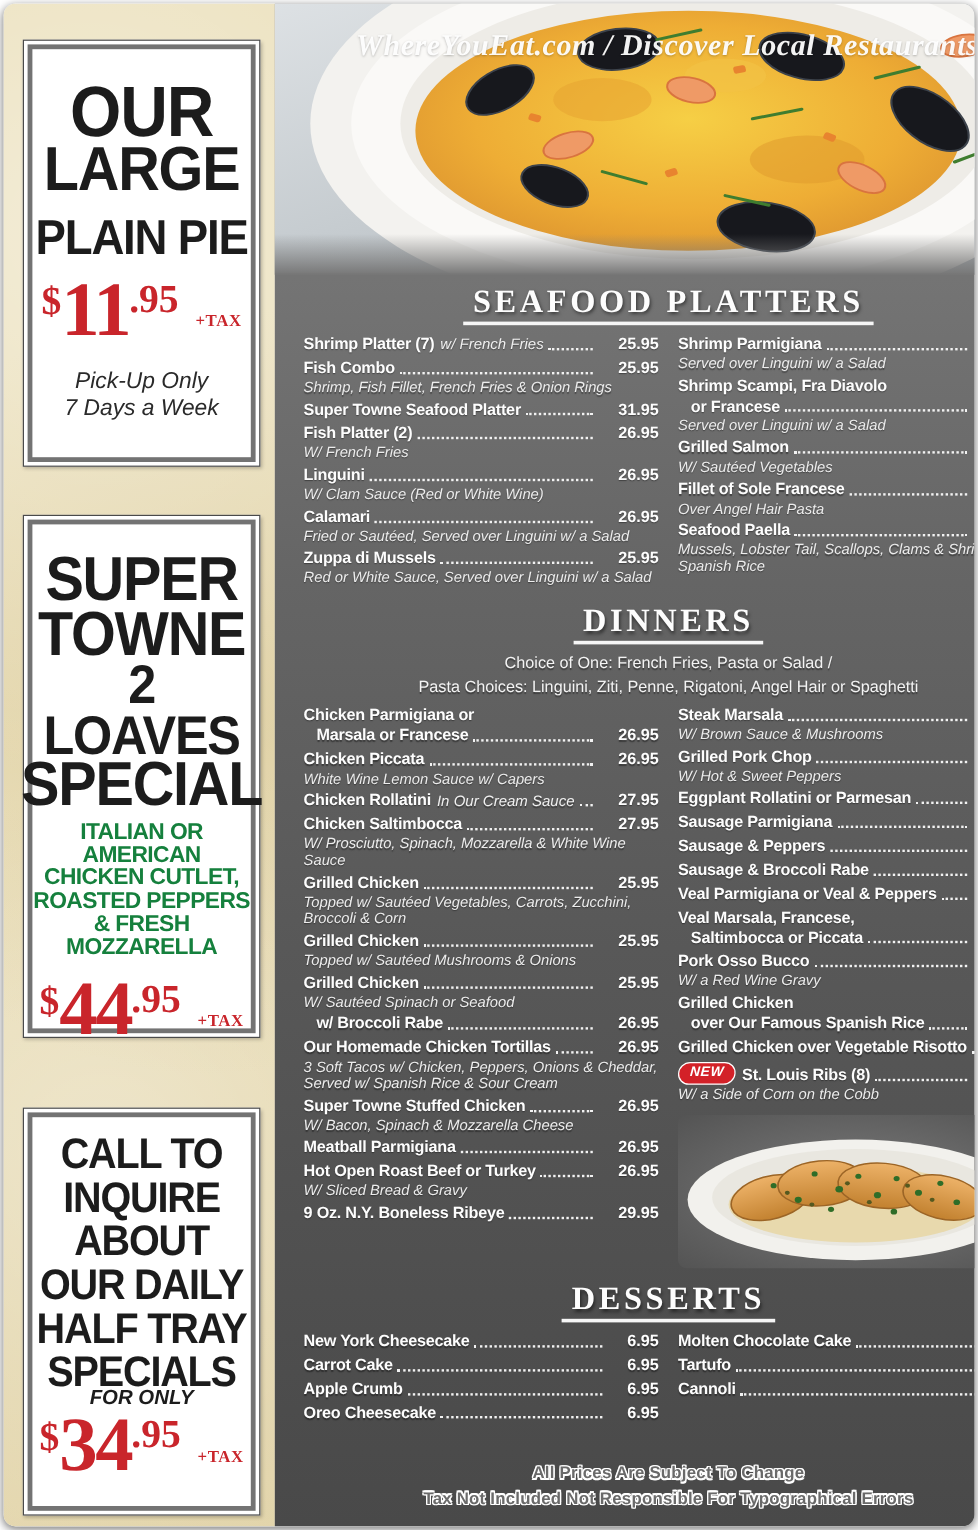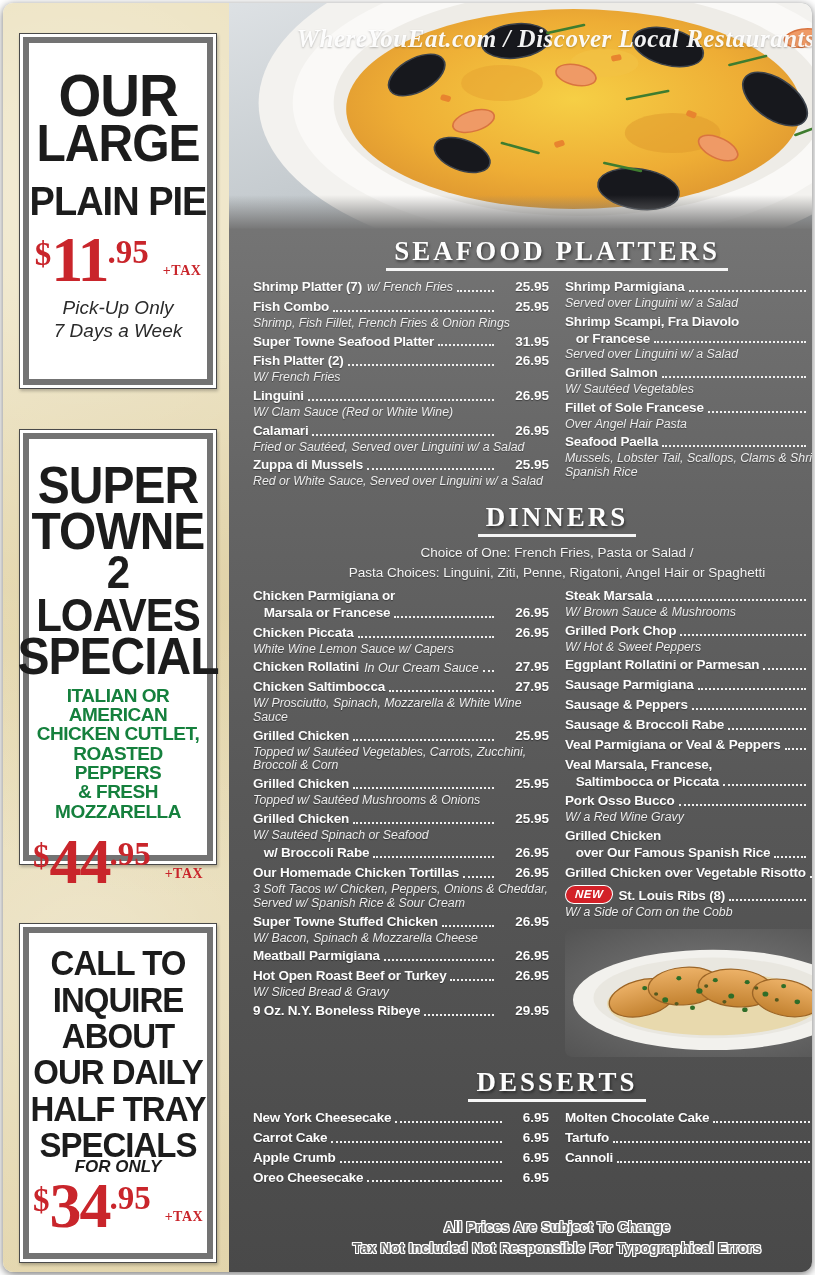--- a/index.html
+++ b/index.html
@@ -9,21 +9,21 @@
   
   .sidebar{width:226px;flex:0 0 226px;background-color:#e9ddb5;
     background-image:
       radial-gradient(circle at 30% 15%, rgba(255,255,255,.45), transparent 42%),
       radial-gradient(circle at 75% 45%, rgba(196,174,120,.28), transparent 45%),
       radial-gradient(circle at 35% 75%, rgba(255,255,255,.35), transparent 40%),
       radial-gradient(circle at 80% 92%, rgba(196,174,120,.25), transparent 45%);
     display:flex;flex-direction:column;}
   .promo{background:#fff;border:1px solid #4a4a4a;padding:3px;margin:0 12px 0 16px;
          box-shadow:1px 2px 3px rgba(0,0,0,.25);}
-  .promo-inner{border:6px solid #737373;height:100%;box-sizing:border-box;
+  .promo-inner{border:4px solid #737373;height:100%;box-sizing:border-box;
                display:flex;flex-direction:column;align-items:center;text-align:center;}
   .promo1{margin-top:30px;height:348px;}
   .promo2{margin-top:40px;height:428px;}
   .promo3{margin-top:58px;height:332px;}
   .hl{font-weight:bold;color:#1c1c1c;letter-spacing:-1px;line-height:.95;transform:scaleY(1.08);}
   .hl-xl{font-size:55px;}
   .hl-lg{font-size:48px;}
   .hl-md{font-size:38px;}
   .hl-sm{font-size:33px;line-height:1.02;white-space:pre-line;}
   .sub-lines{font-weight:bold;color:#15803d;font-size:19px;line-height:1.02;letter-spacing:-0.5px;
@@ -86,21 +86,21 @@
         <div style="margin-top:26px"></div>
         <div class="hl hl-xl">OUR</div>
         <div class="hl hl-lg">LARGE</div>
         <div class="hl hl-md" style="margin-top:16px">PLAIN PIE</div>
         <div class="price-line">
           <span class="cur">$</span>
             <span class="whole">11</span>
             <span class="cents">.95</span>
             <span class="tax">+TAX</span>
         </div>
-        <div class="italic-note" style="margin-top:10px">Pick-Up Only</div>
+        <div class="italic-note" style="margin-top:22px">Pick-Up Only</div>
         <div class="italic-note">7 Days a Week</div>
       </div>
     </div>
 
     <div class="promo promo2">
       <div class="promo-inner">
         <div style="margin-top:24px"></div>
         <div class="hl hl-lg">SUPER</div>
         <div class="hl hl-lg">TOWNE</div>
         <div class="hl" style="font-size:42px">2 LOAVES</div>

